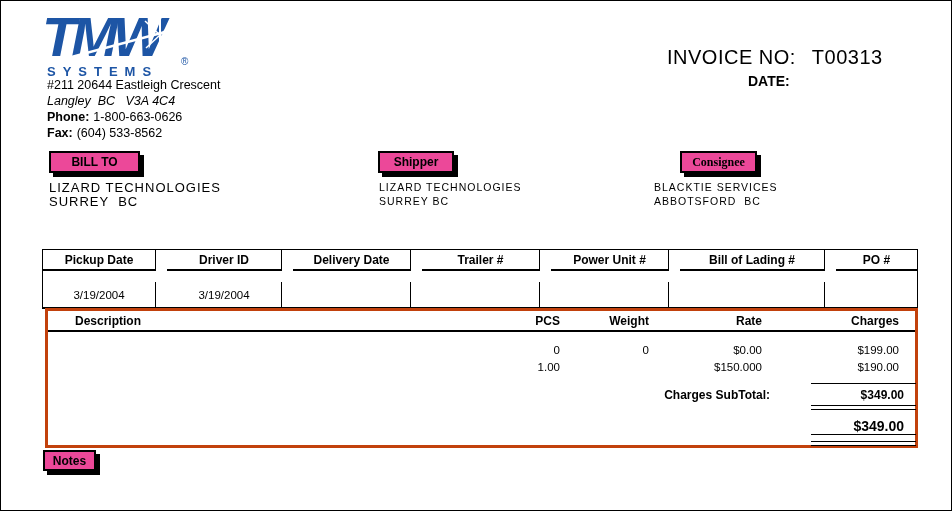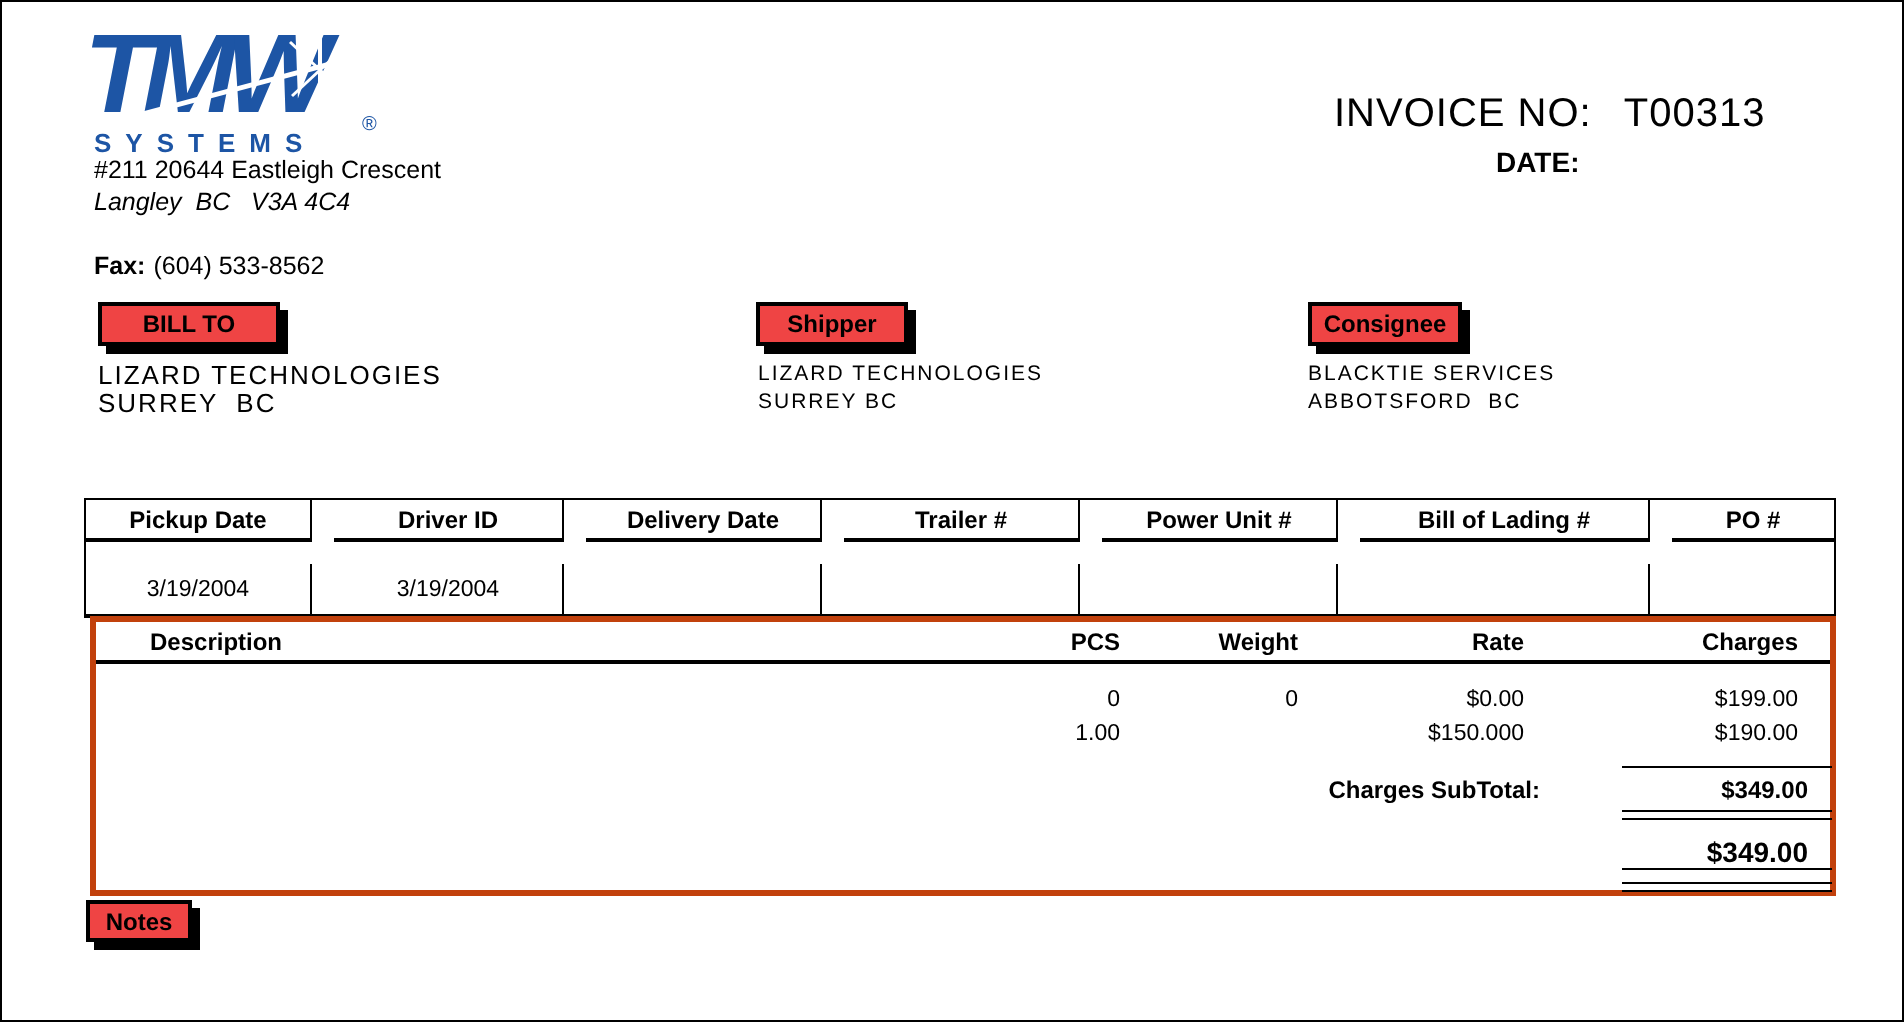--- a/index.html
+++ b/index.html
@@ -23,27 +23,27 @@
   #fax{top:125px;}
   .lbl{font-weight:bold;margin-right:4px;}
 
   
   #invhead{left:666px;top:45px;font-size:20px;letter-spacing:0.5px;}
   #invhead .gap{display:inline-block;width:16px;}
   #datehead{left:747px;top:72px;font-size:14px;font-weight:bold;}
 
   
   .btn3d{
-    background:#ef4444;border:2px solid #000;box-shadow:4px 4px 0 0 #000;
+    background:#ec4899;border:2px solid #000;box-shadow:4px 4px 0 0 #000;
     display:flex;align-items:center;justify-content:center;
     font-weight:bold;font-size:12px;box-sizing:border-box;
   }
   #billto-btn{left:48px;top:150px;width:91px;height:22px;}
   #shipper-btn{left:377px;top:150px;width:76px;height:22px;}
-  #consignee-btn{left:653px;top:150px;width:77px;height:22px;}
+  #consignee-btn{left:679px;top:150px;width:77px;height:22px;font-family:Liberation Serif, serif;}
   #notes-btn{left:42px;top:449px;width:53px;height:21px;}
 
   .party-name{font-size:13px;letter-spacing:1px;}
   .party-sm{font-size:10.5px;letter-spacing:1px;}
 
   
   #shiptable{
     left:41px;top:248px;width:876px;box-sizing:border-box;
     display:grid;grid-template-columns:113px 115px 118px 118px 118px 145px auto;
     border:1px solid #000;border-bottom-width:2px;gap:11px;
@@ -100,20 +100,23 @@
         <line x1="100" y1="14" x2="130" y2="42" stroke-width="1.5"></line>
         <line x1="101" y1="41" x2="129" y2="15" stroke-width="1.5"></line>
       </g>
       <text x="136" y="58" font-size="10" fill="#1d55a5">®</text>
     </svg>
   </div>
   <div id="systems" class="abs">SYSTEMS</div>
 
   <div id="addr1" class="abs addr">#211 20644 Eastleigh Crescent</div>
   <div id="addr2" class="abs addr pre">Langley  BC   V3A 4C4</div>
+  <div id="phone" class="abs addr">
+    <span class="lbl">Phone:</span><span>1-800-663-0626</span>
+  </div>
   <div id="fax" class="abs addr">
     <span class="lbl">Fax:</span><span>(604) 533-8562</span>
   </div>
 
   <div id="invhead" class="abs">
     <span>INVOICE NO:</span><span class="gap"></span><span>T00313</span>
   </div>
   <div id="datehead" class="abs">DATE:</div>
 
   <div id="billto-btn" class="abs btn3d">BILL TO</div>

